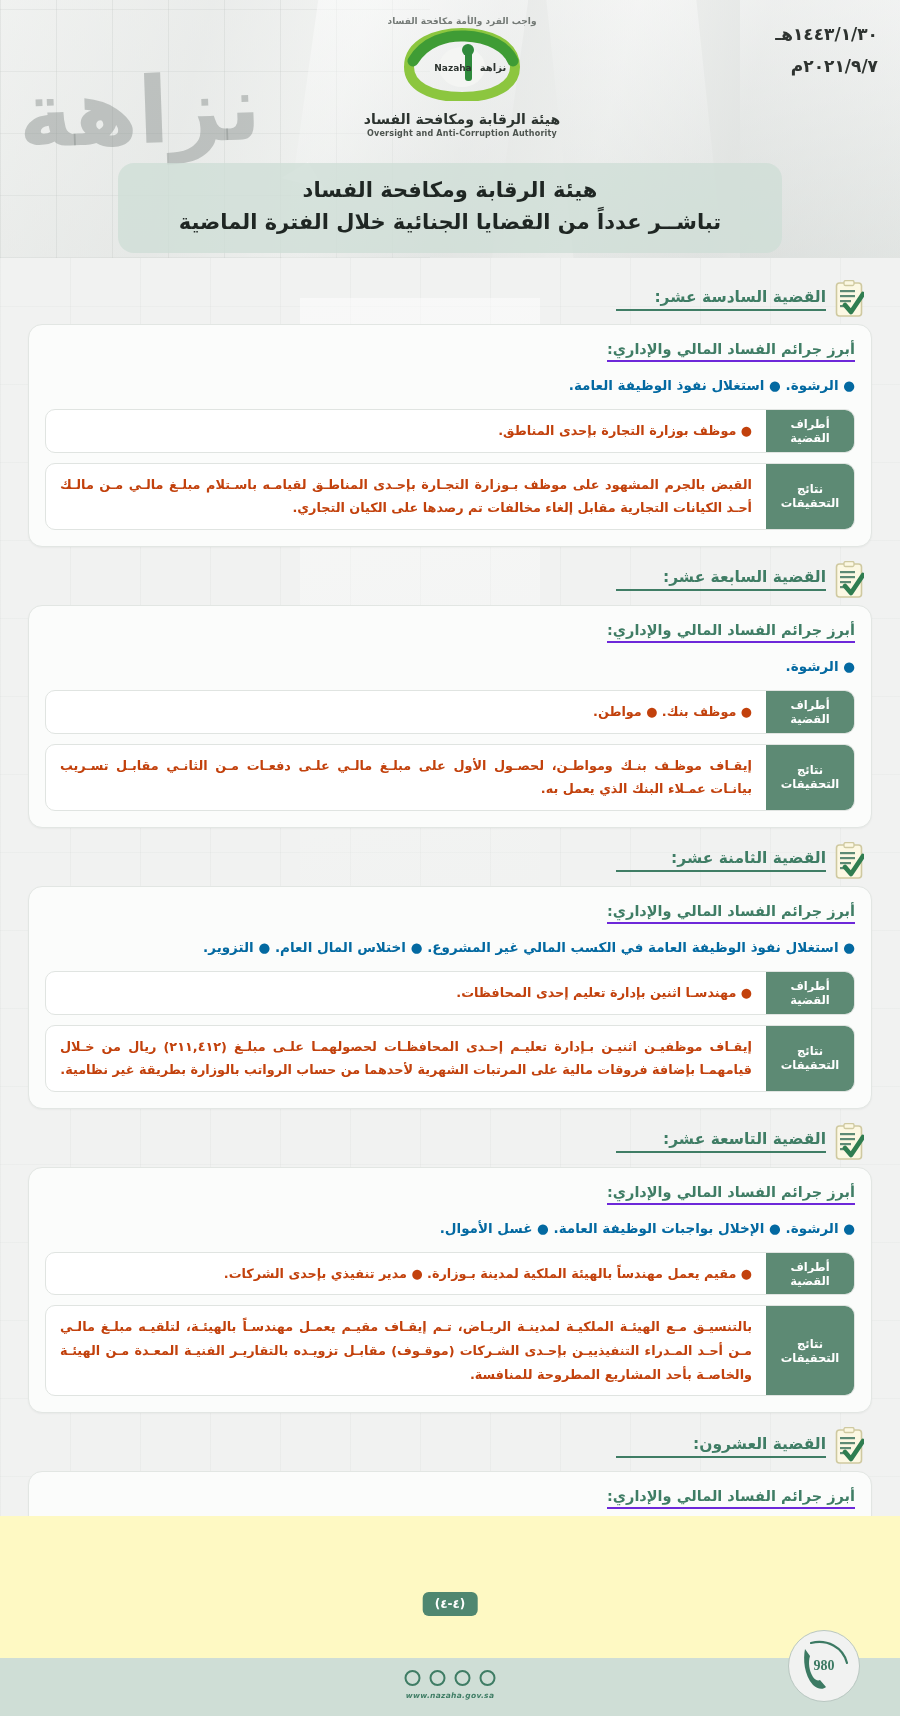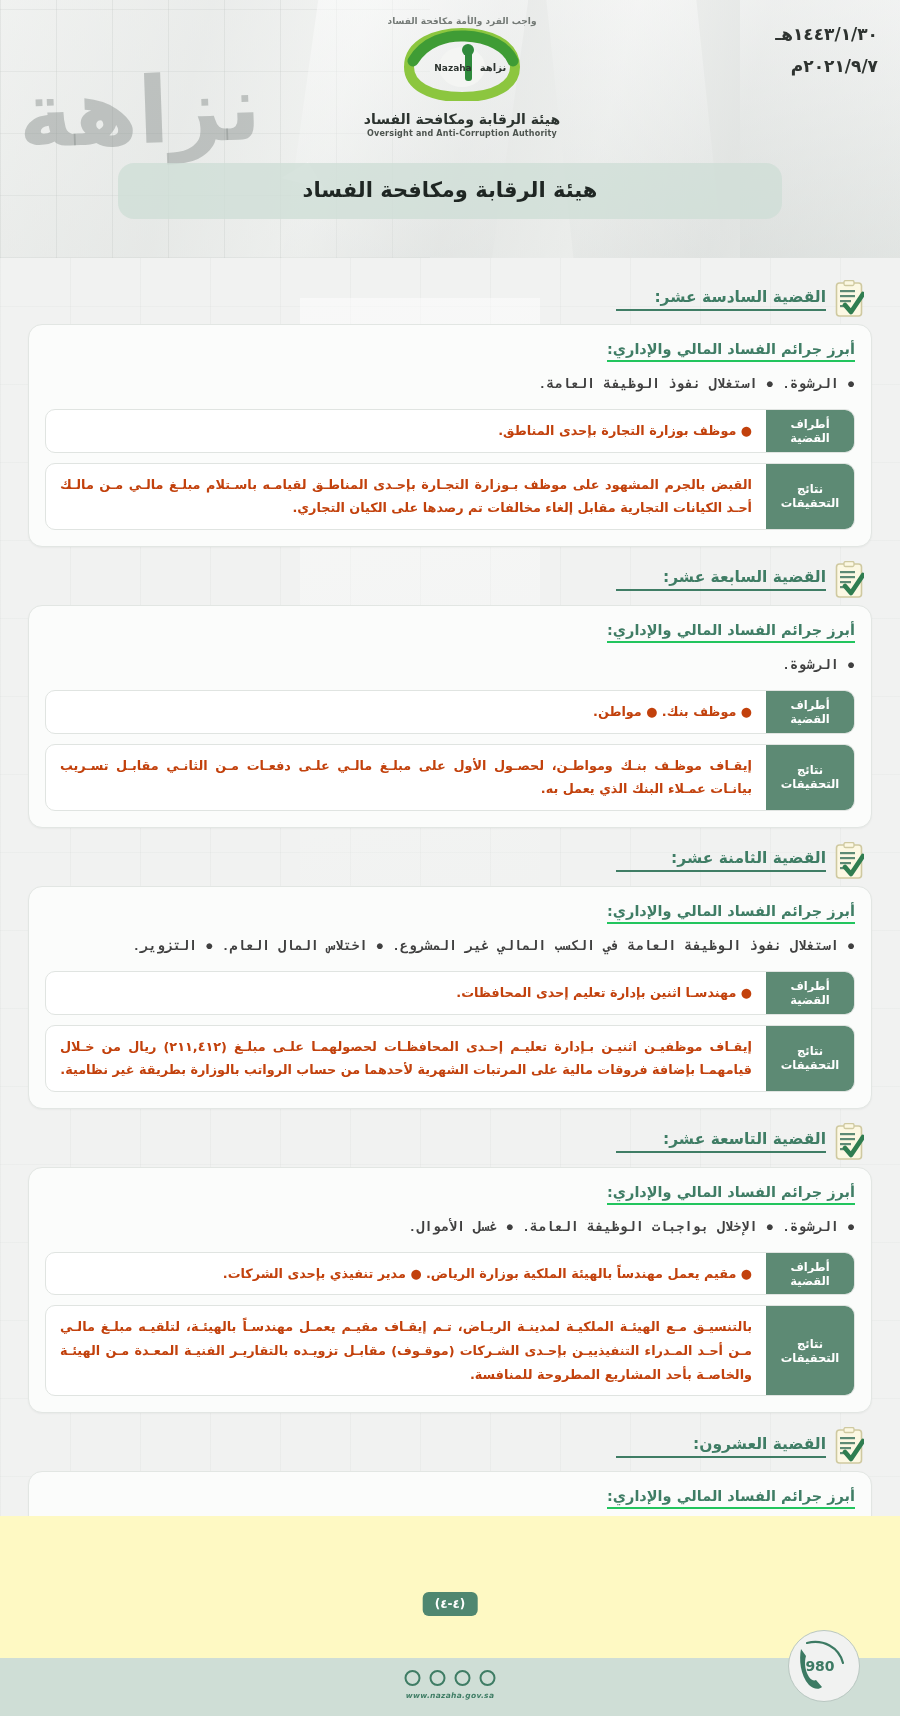--- a/index.html
+++ b/index.html
@@ -133,26 +133,26 @@
 
   .case-card {
     background: #fbfcfb;
     border: 1px solid #e2e6e3;
     border-radius: 14px;
     padding: 14px 16px 16px;
     box-shadow: 0 1px 2px rgba(0,0,0,.04);
   }
   .crimes-label {
     font-size: 14.5px; font-weight: bold; color: #3f7d65;
-    border-bottom: 2px solid #22c55e;
+    border-bottom: 2px solid #6d28d9;
     display: inline-block; padding-bottom: 3px; margin-bottom: 12px;
   }
   .crimes-list {
-    font-size: 13.5px; font-weight: bold; color: #404040;
-    line-height: 1.7; margin-bottom: 12px; text-align: right; font-family: Liberation Mono, monospace;
+    font-size: 13.5px; font-weight: bold; color: #0369a1;
+    line-height: 1.7; margin-bottom: 12px; text-align: right;
   }
   .crimes-list.small { font-size: 11.5px; }
 
   .row {
     display: flex; align-items: stretch;
     background: #ffffff;
     border: 1px solid #e0e4e1;
     border-radius: 10px;
     overflow: hidden;
     margin-bottom: 10px;
@@ -202,21 +202,21 @@
     border: 2.4px solid #3f7d65;
   }
   .site-url {
     margin-top: 5px; font-size: 7.5px; color: #3f7d65; font-weight: bold;
     direction: ltr; letter-spacing: .3px; font-style: italic;
   }
   .hotline {
     position: absolute; right: 40px; bottom: 14px;
     width: 72px; height: 72px; border-radius: 50%;
     border: 1.5px solid #b9c7c1; background: #f1f2f1;
-    display: flex; align-items: center; justify-content: flex-end;
+    display: flex; align-items: center; justify-content: center; font-family: Liberation Serif, serif;
   }
   .hotline-inner { position: relative; width: 62px; height: 62px; }
   .hotline-num {
     position: absolute; left: 50%; top: 50%; transform: translate(-50%,-50%);
     font-size: 14px; font-weight: bold; color: #3c7a63; direction: ltr;
   }
 </style>
 </head>
 <body>
 
@@ -247,20 +247,21 @@
           <text x="50" y="44" font-family="DejaVu Sans, sans-serif" font-size="9" font-weight="bold" fill="#2c332f" text-anchor="middle">Nazaha</text>
           <text x="90" y="44" font-family="DejaVu Sans, sans-serif" font-size="10" font-weight="bold" fill="#2c332f" text-anchor="middle">نزاهة</text>
         </svg>
       </div>
       <div class="logo-title">هيئة الرقابة ومكافحة الفساد</div>
       <div class="logo-sub">Oversight and Anti-Corruption Authority</div>
     </div>
 
     <div class="banner">
       <div class="l1">هيئة الرقابة ومكافحة الفساد</div>
+      <div class="l2">تباشــر عدداً من القضايا الجنائية خلال الفترة الماضية</div>
     </div>
   </div>
 
   <div class="body">
     <div class="body-grid"></div>
     <div class="body-ghost"></div>
 
     <div class="case-block">
       <div class="case-head">
         <svg class="clipboard-icon" viewBox="0 0 30 38" xmlns="http://www.w3.org/2000/svg">
@@ -361,21 +362,21 @@
             </g>
           <path d="M11 25 L17 32 L29 14" fill="none" stroke="#2f7d50" stroke-width="4.6" stroke-linecap="round" stroke-linejoin="round"></path>
         </svg>
         <div class="case-head-title">القضية التاسعة عشر:</div>
       </div>
       <div class="case-card">
         <div class="crimes-label">أبرز جرائم الفساد المالي والإداري:</div>
         <div class="crimes-list">● الرشوة.  ● الإخلال بواجبات الوظيفة العامة.  ● غسل الأموال.</div>
         <div class="row">
           <div class="row-tag">أطراف القضية</div>
-          <div class="row-body parties">● مقيم يعمل مهندساً بالهيئة الملكية بوزارة الرياض.  ● مدير تنفيذي بإحدى الشركات.</div>
+          <div class="row-body parties">● مقيم يعمل مهندساً بالهيئة الملكية لمدينة بـوزارة.  ● مدير تنفيذي بإحدى الشركات.</div>
         </div>
         <div class="row">
           <div class="row-tag">نتائج التحقيقات</div>
           <div class="row-body">بالتنسيـق مـع الهيئـة الملكيـة لمدينـة الريـاض، تـم إيقـاف مقيـم يعمـل مهندسـاً بالهيئـة، لتلقيـه مبلـغ مالـي مـن أحـد المـدراء التنفيذييـن بإحـدى الشـركات (موقـوف) مقابـل تزويـده بالتقاريـر الفنيـة المعـدة مـن الهيئـة والخاصـة بأحد المشاريع المطروحة للمنافسة.</div>
         </div>
       </div>
     </div>
 
     <div class="case-block">
       <div class="case-head">

